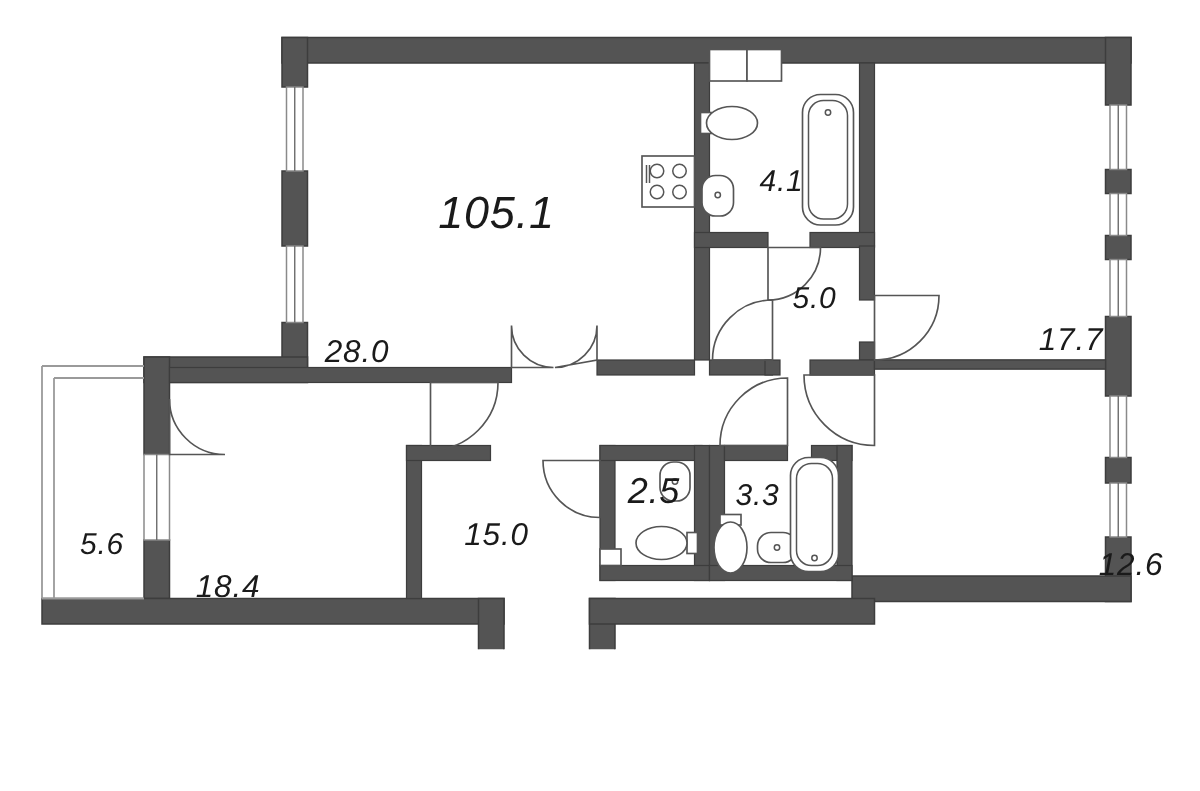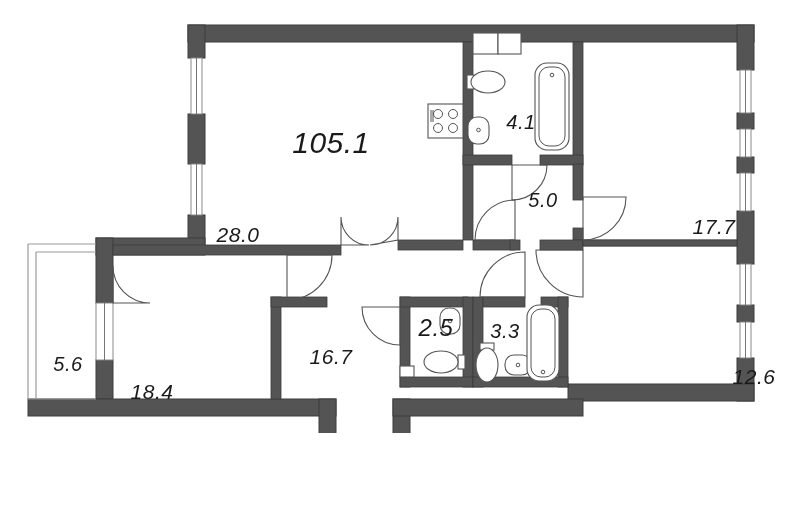--- a/index.html
+++ b/index.html
@@ -287,19 +287,19 @@
   <div class="area-label" style="left:543px; top:200px; font-size:20px;">5.0</div>
 
   <div class="area-label" style="left:714px; top:227px; font-size:21px;text-align:center;">17.7</div>
 
   <div class="area-label" style="left:754px; top:377px; font-size:21px;">12.6</div>
 
   <div class="area-label" style="left:436px; top:328px; font-size:24px;text-align:right;">2.5</div>
 
   <div class="area-label" style="left:505px; top:331px; font-size:20px;">3.3</div>
 
-  <div class="area-label" style="left:331px; top:357px; font-size:21px;">16.7</div>
+  <div class="area-label" style="left:331px; top:357px; font-size:21px;">15.0</div>
 
   <div class="area-label" style="left:152px; top:392px; font-size:21px;">18.4</div>
 
   <div class="area-label" style="left:68px; top:320px; font-size:20px;margin-top:44px;">5.6</div>
 
 </div>
 
 </body></html>

